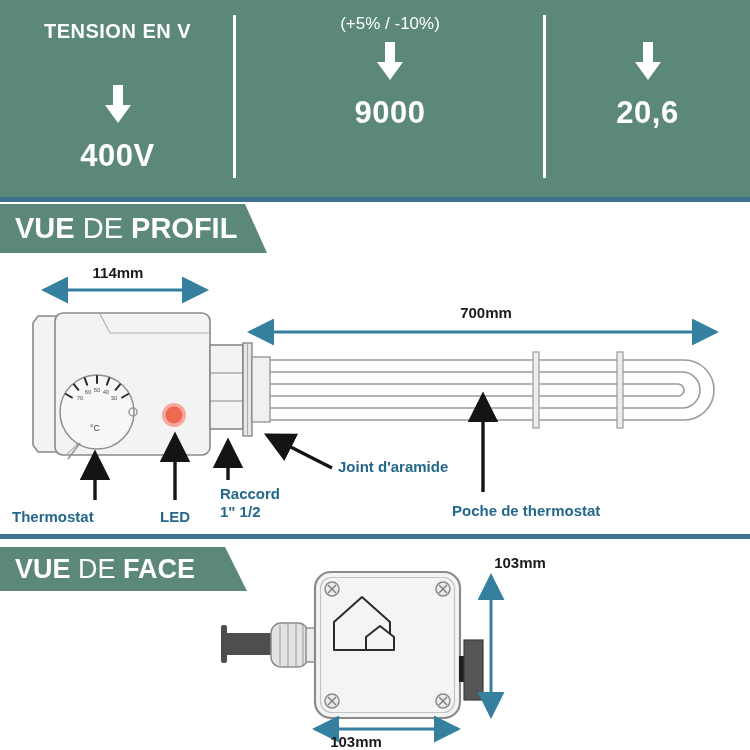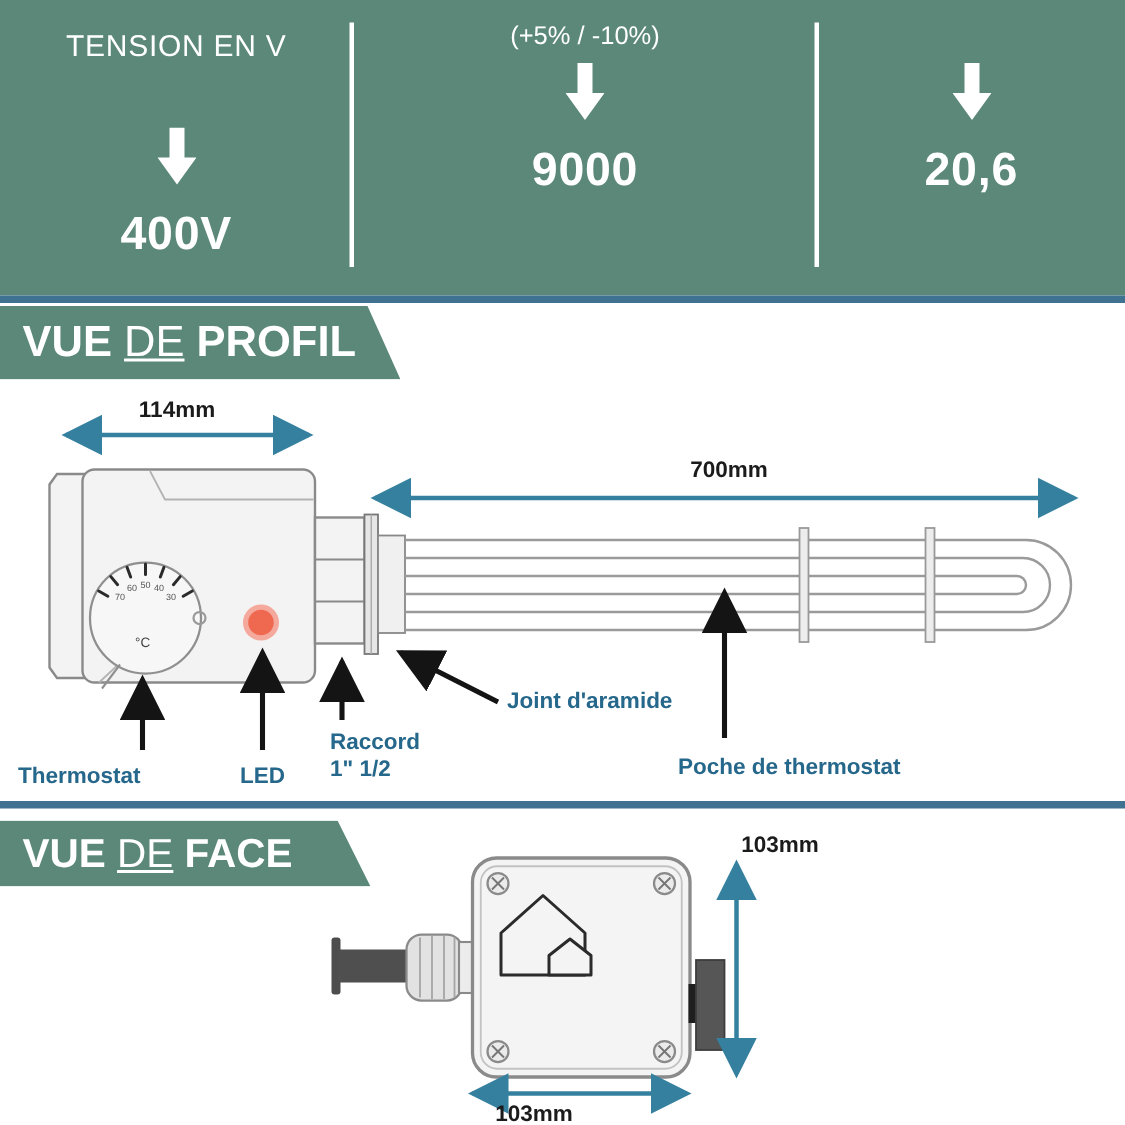--- a/index.html
+++ b/index.html
@@ -1,32 +1,32 @@
 <!DOCTYPE html>
 <html style="--header_green: #5b8878; --divider_blue: #3f7191; --dimension_teal: #35809f; --label_blue: #26688b; --led_orange: #ee6950; --led_ring: #f4a99c;"><head>
 <meta charset="utf-8">
 <style>
   html,body{margin:0;padding:0;}
   #stage{position:relative;width:750px;height:750px;background:#ffffff;overflow:hidden;
          font-family:"Liberation Sans",sans-serif;}
   
   .hdr{position:absolute;top:0;left:0;width:750px;height:197px;background:var(--header_green,#5b8878);}
   .hcol{position:absolute;top:0;height:197px;text-align:center;color:#fff;}
-  .hcol .t{margin-top:20px;font-size:20px;font-weight:400;letter-spacing:.5px;}
+  .hcol .t{margin-top:20px;font-size:20px;font-weight:700;letter-spacing:.5px;}
   .hcol .s{margin-top:14px;height:26px;font-size:17px;font-weight:400;}
   .hcol .arr{margin-top:2px;height:40px;}
   .hcol .v{margin-top:13px;font-size:31px;font-weight:700;letter-spacing:.5px;}
   .vdiv{position:absolute;top:15px;width:3px;height:163px;background:#fff;}
   
   .blueline{position:absolute;left:0;width:750px;height:5px;background:var(--divider_blue,#3f7191);}
   
   .banner{position:absolute;left:0;background:var(--header_green,#5b8878);color:#fff;
           clip-path:polygon(0 0,calc(100% - 22px) 0,100% 100%,0 100%);white-space:nowrap;}
   .banner .b{font-weight:700;}
-  .banner .n{font-weight:400;text-decoration:underline;}
+  .banner .n{font-weight:400;}
   .banner1{top:2px;width:252px;height:49px;line-height:49px;padding-left:15px;font-size:29px;}
   .banner2{top:8px;width:232px;height:44px;line-height:44px;padding-left:15px;font-size:27px;}
   
   .sec-profile{position:absolute;top:202px;left:0;width:750px;height:332px;}
   .sec-face{position:absolute;top:539px;left:0;width:750px;height:211px;}
   svg{position:absolute;top:0;left:0;}
   
   .dim{stroke:var(--dimension_teal,#35809f);stroke-width:3;fill:none;}
   .dimhead{fill:var(--dimension_teal,#35809f);}
   .blk{stroke:#141414;stroke-width:3.4;fill:none;}

